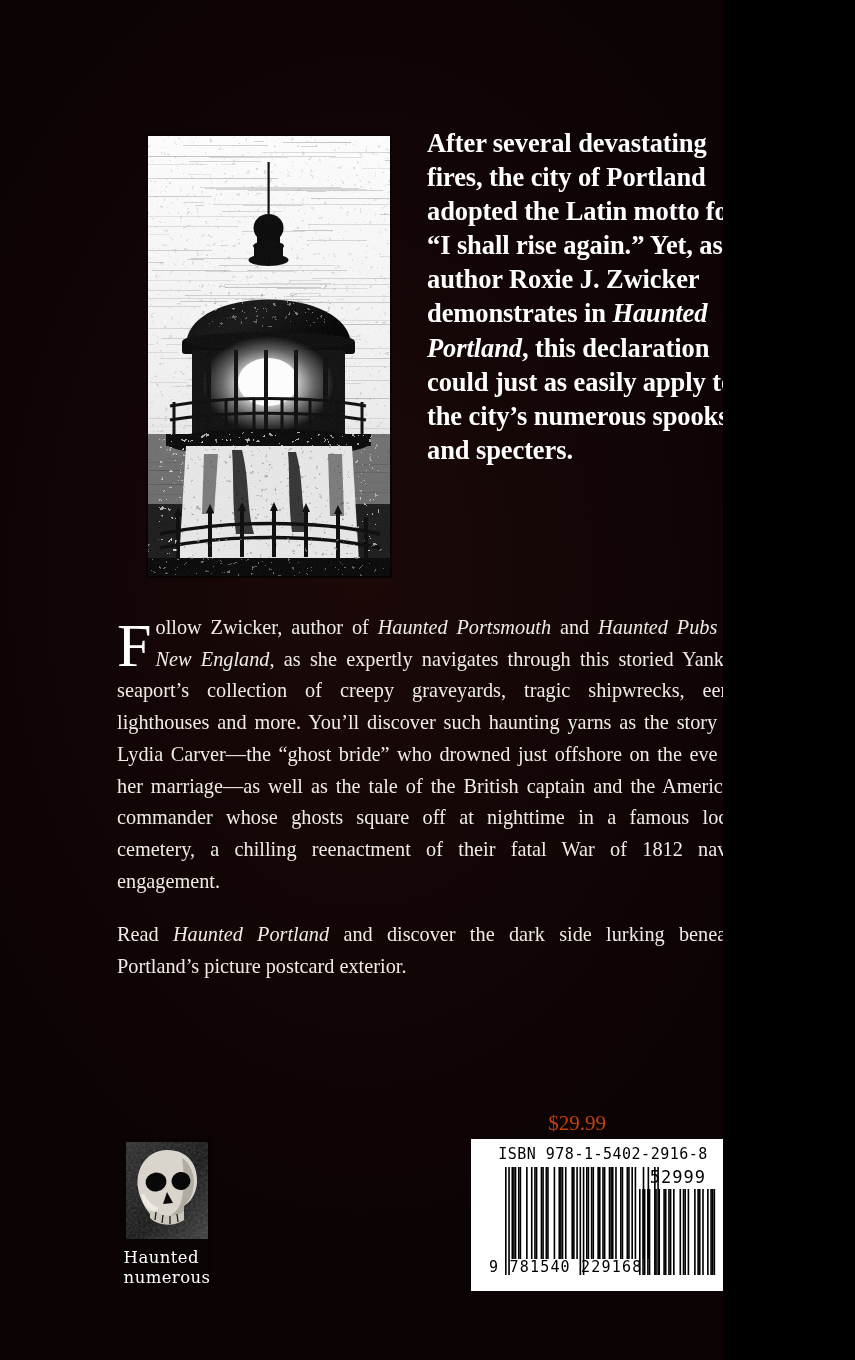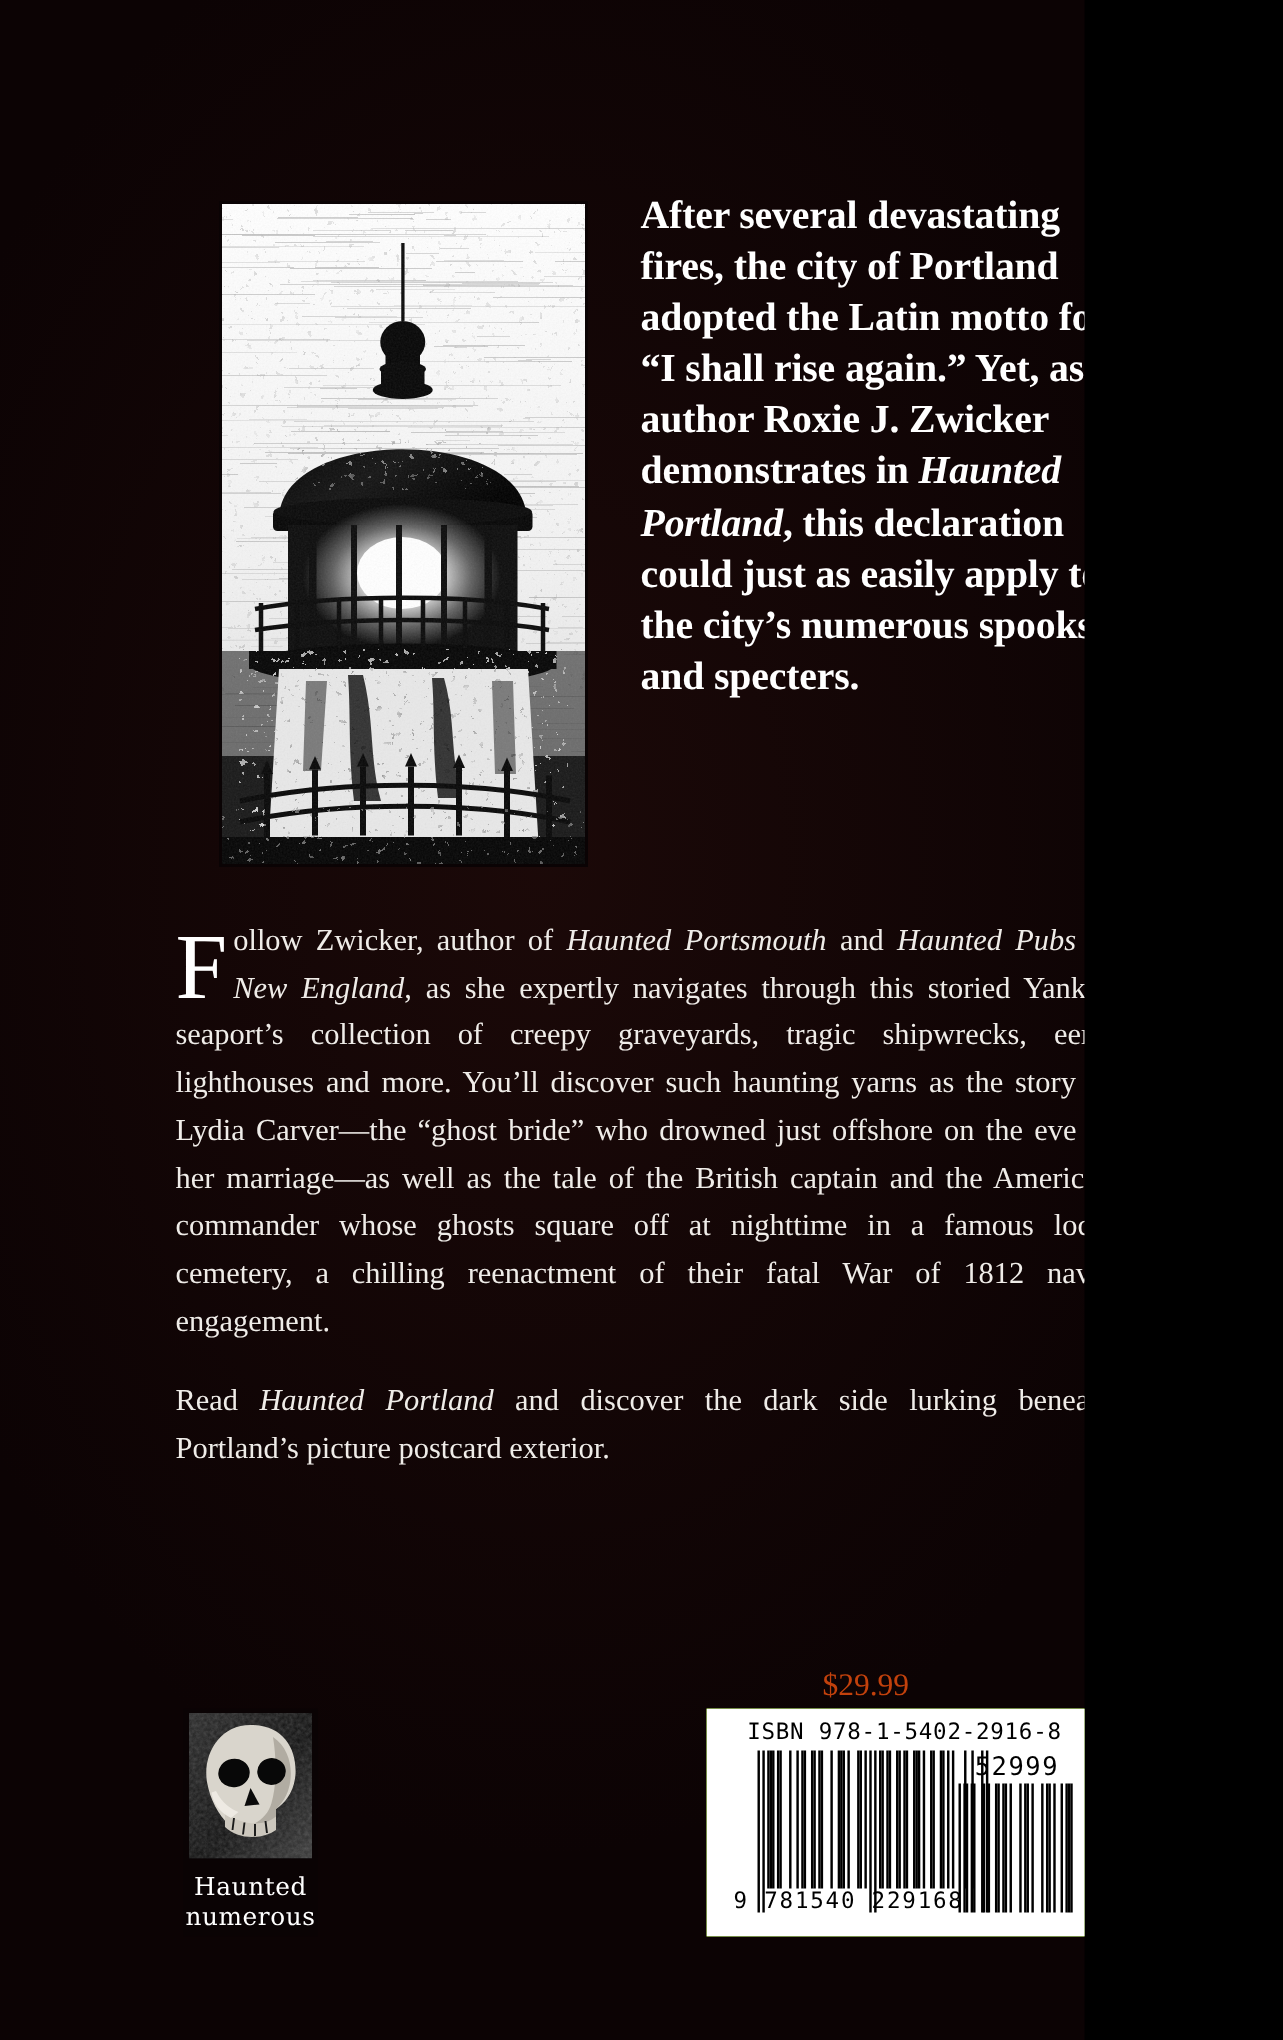--- a/index.html
+++ b/index.html
@@ -104,21 +104,20 @@
   .logo-art {
     width: 82px;
     height: 97px;
     margin-top: 3px;
     background: #111;
     overflow: hidden;
   }
   .logo-art svg { display: block; width: 100%; height: 100%; }
   .logo-words {
     margin-top: 9px;
-    text-align: center;
     line-height: 20px;
     color: #ffffff;
     font-family: "DejaVu Serif", "Liberation Serif", serif;
     font-size: 16.5px;
     letter-spacing: 0.4px;
   }
   .logo-words span { display: block; white-space: nowrap; }
 
   
   .price {
@@ -132,21 +131,21 @@
   }
 
   
   .barcode-box {
     position: absolute;
     left: 471px;
     top: 1139px;
     width: 264px;
     height: 152px;
     z-index: 3;
-    background: #84cc16;
+    background: #f9a8d4;
     color: #000000;
   }
   .barcode-box svg { display: block; width: 100%; height: 100%; }
   .bc-text {
     font-family: "DejaVu Sans Mono", "Liberation Mono", monospace;
     fill: #000;
   }
 </style>
 </head>
 <body>

